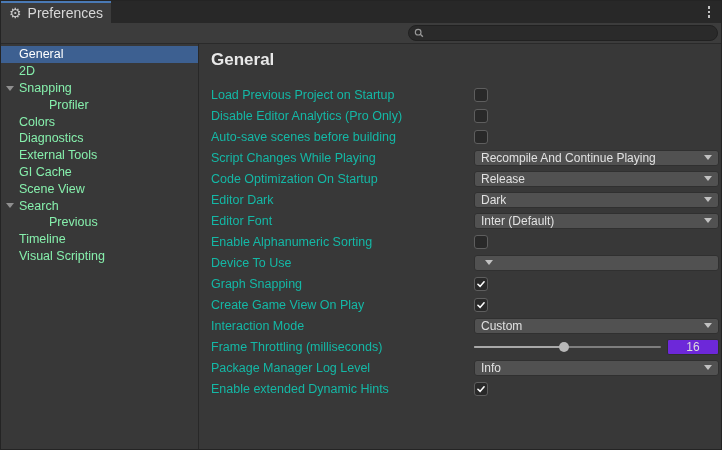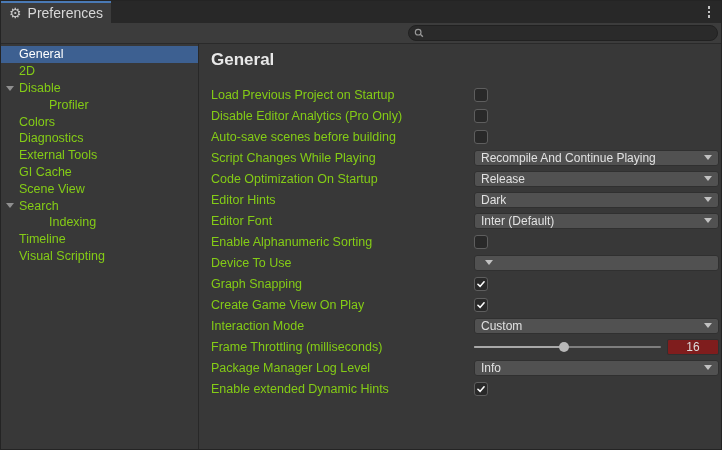--- a/index.html
+++ b/index.html
@@ -26,51 +26,51 @@
                 background:#2a2a2a; border:1px solid #212121; border-radius:8px;
                 display:flex; align-items:center; padding-left:5px; gap:4px; }
   .searchfield input{ flex:1; background:transparent; border:none; outline:none;
                       color:#d8d8d8; font-size:11px; font-family:inherit; height:14px; }
 
   
   .winbody{ position:absolute; left:0; top:43px; right:0; bottom:0; display:flex; }
   .sidebar{ width:197px; padding-top:2px; background:#383838; }
   .sdiv{ width:1px; background:#282828; }
   .side-item{ position:relative; height:16.8px; display:flex; align-items:center;
-              font-size:12.5px; color:#84cc16; padding-left:18px; cursor:default; }
+              font-size:12.5px; color:#86efac; padding-left:18px; cursor:default; }
   .side-item.sel{ background:#3d6091; color:#ffffff; }
   .side-item.ind{ padding-left:48px; }
   .expander{ position:absolute; left:5px; top:6px; width:0; height:0;
              border-left:4.5px solid transparent; border-right:4.5px solid transparent;
              border-top:5.5px solid #8f8f8f; cursor:pointer; }
 
   
   .main{ flex:1; padding:5px 2px 0 12px; background:#383838; }
   .heading{ font-size:17px; font-weight:bold; color:#e8e8e8; line-height:22px; margin-bottom:13px; }
   .row{ height:21px; display:flex; align-items:center; }
-  .row-label{ width:263px; flex:none; font-size:12.5px; color:#84cc16; }
+  .row-label{ width:263px; flex:none; font-size:12.5px; color:#14b8a6; }
   .ctrl{ width:245px; flex:none; display:flex; align-items:flex-end; }
 
   .checkbox{ width:14px; height:14px; background:#292929; border:1px solid #5e5e5e;
              border-radius:3px; display:flex; align-items:center; justify-content:center; cursor:pointer; }
   .checkbox svg{ display:block; }
 
   .dropdown{ width:100%; height:16px; background:#515151; border:1px solid #303030;
              border-radius:3px; display:flex; align-items:center; justify-content:space-between;
              padding:0 6px; cursor:pointer; }
   .dd-val{ color:#e1e1e1; font-size:12px; white-space:nowrap; overflow:hidden; }
   .dd-arrow{ width:0; height:0; border-left:4px solid transparent; border-right:4px solid transparent;
              border-top:5px solid #c2c2c2; flex:none; margin-left:4px; }
 
   .slider{ flex:1; position:relative; height:16px; margin-right:6px; cursor:pointer; }
   .track{ position:absolute; left:0; right:0; top:7px; height:2px; background:#7e7e7e; border-radius:1px; }
   .track-fill{ position:absolute; left:0; top:7px; height:2px; background:#a8a8a8; border-radius:1px; }
   .thumb{ position:absolute; top:3px; width:10px; height:10px; border-radius:50%;
           background:#b8b8b8; cursor:grab; }
-  .value-box{ width:52px; height:16px; background:#7f1d1d; border:1px solid #303030; border-radius:2px;
+  .value-box{ width:52px; height:16px; background:#6d28d9; border:1px solid #303030; border-radius:2px;
               color:#dcdcdc; font-size:12px; display:flex; align-items:center; justify-content:center; cursor:text; }
 </style>
 </head>
 <body>
 
 <div class="window">
 
   <div class="tabstrip">
     <div class="tab">
       <span class="gear">⚙</span>
@@ -96,21 +96,21 @@
   <div class="winbody">
     <div class="sidebar" id="sidebar">
         <div class="side-item sel">
           <span>General</span>
         </div>
         <div class="side-item">
           <span>2D</span>
         </div>
         <div class="side-item">
           <span class="expander"></span>
-          <span>Disable</span>
+          <span>Snapping</span>
         </div>
         <div class="side-item ind">
           <span>Profiler</span>
         </div>
         <div class="side-item">
           <span>Colors</span>
         </div>
         <div class="side-item">
           <span>Diagnostics</span>
         </div>
@@ -121,21 +121,21 @@
           <span>GI Cache</span>
         </div>
         <div class="side-item">
           <span>Scene View</span>
         </div>
         <div class="side-item">
           <span class="expander"></span>
           <span>Search</span>
         </div>
         <div class="side-item ind">
-          <span>Indexing</span>
+          <span>Previous</span>
         </div>
         <div class="side-item">
           <span>Timeline</span>
         </div>
         <div class="side-item">
           <span>Visual Scripting</span>
         </div>
       </div>
     <div class="sdiv"></div>
     <div class="main">
@@ -171,21 +171,21 @@
           <div class="row">
             <div class="row-label">Code Optimization On Startup</div>
             <div class="ctrl">
               <div class="dropdown">
                 <span class="dd-val">Release</span>
                 <span class="dd-arrow"></span>
               </div>
             </div>
           </div>
           <div class="row">
-            <div class="row-label">Editor Hints</div>
+            <div class="row-label">Editor Dark</div>
             <div class="ctrl">
               <div class="dropdown">
                 <span class="dd-val">Dark</span>
                 <span class="dd-arrow"></span>
               </div>
             </div>
           </div>
           <div class="row">
             <div class="row-label">Editor Font</div>
             <div class="ctrl">

